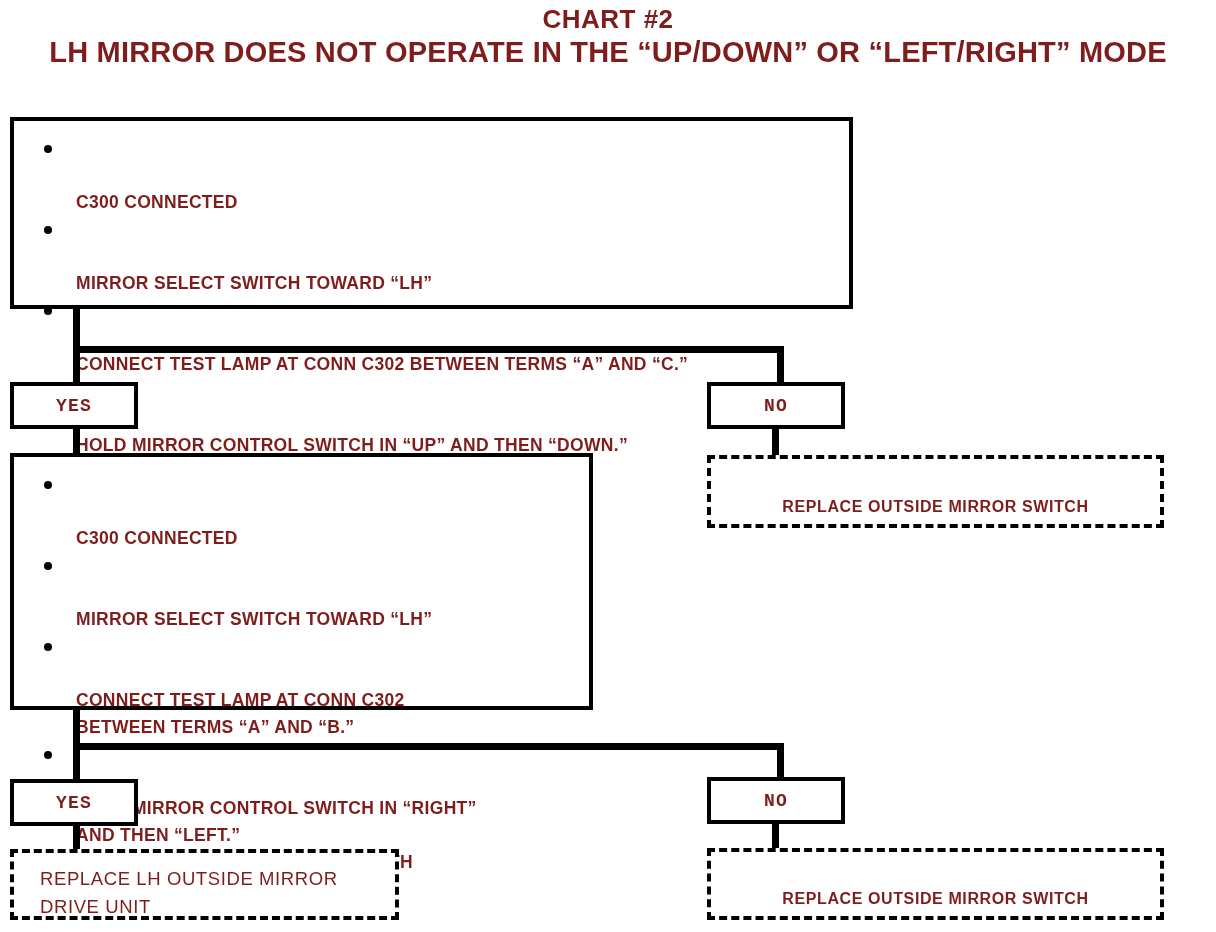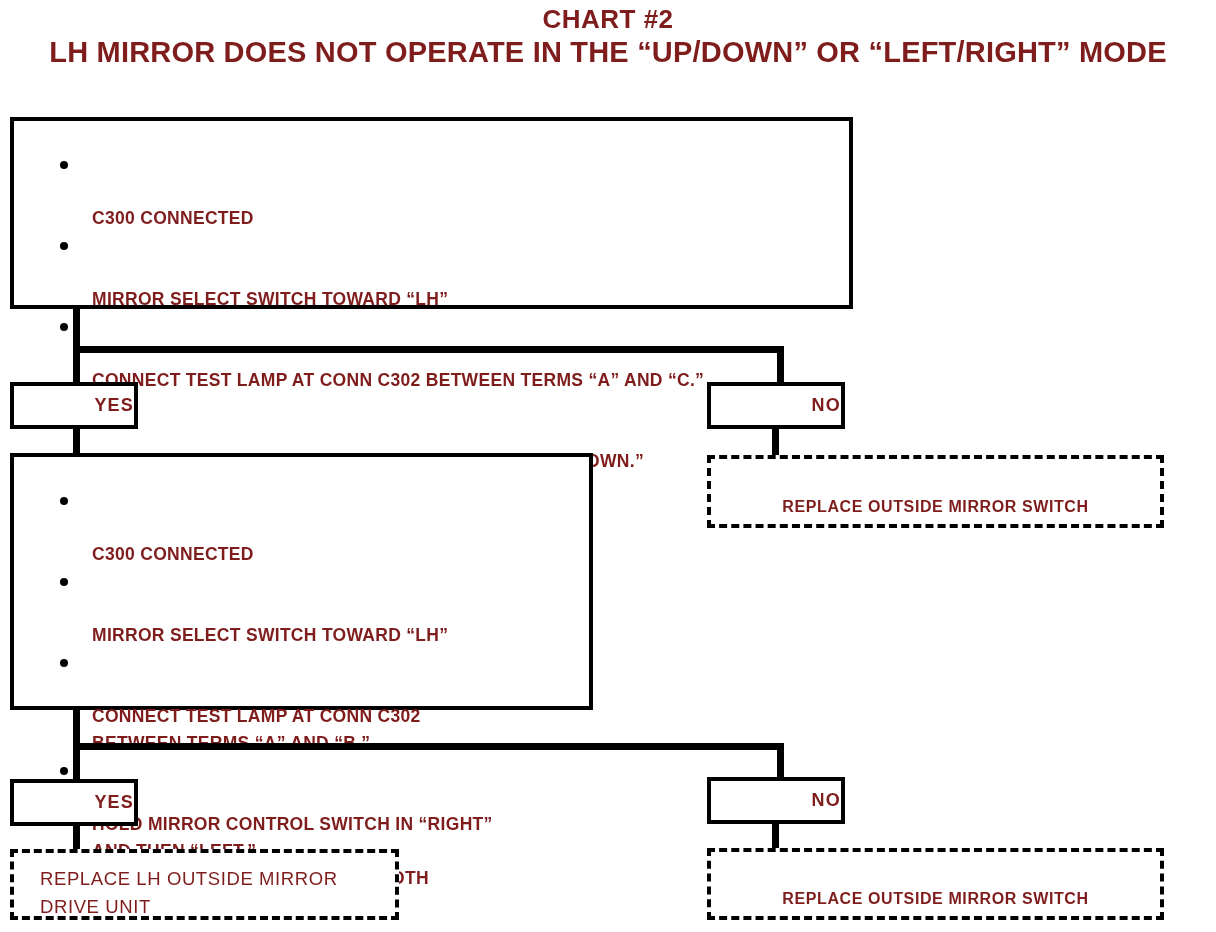--- a/index.html
+++ b/index.html
@@ -49,27 +49,26 @@
   .dashed-box {
     position: absolute;
     box-sizing: border-box;
     border: 4px dashed #000000;
     background: #ffffff;
   }
 
   
   .bullet-list {
     position: absolute;
-    left: 16px;
+    left: 0;
     top: 0;
     width: 100%;
     height: 100%;
     padding: 14px 14px 10px 26px;
     box-sizing: border-box;
-    margin-top: 16px;
   }
   .bullet-row {
     position: relative;
     padding-left: 36px;
     font-size: 17.5px;
     font-weight: bold;
     line-height: 27px;
     letter-spacing: 0.3px;
     white-space: pre-line;
   }
@@ -84,21 +83,22 @@
   }
 
   
   .yn-box {
     position: absolute;
     box-sizing: border-box;
     border: 4px solid #000000;
     background: #ffffff;
     display: flex;
     align-items: center;
-    justify-content: flex-end;
+    justify-content: center;
+    font-family: Liberation Mono, monospace;
   }
   .yn-label {
     font-size: 18px;
     font-weight: bold;
     letter-spacing: 1.2px;
   }
 
   
   .term-text-center {
     position: absolute;

